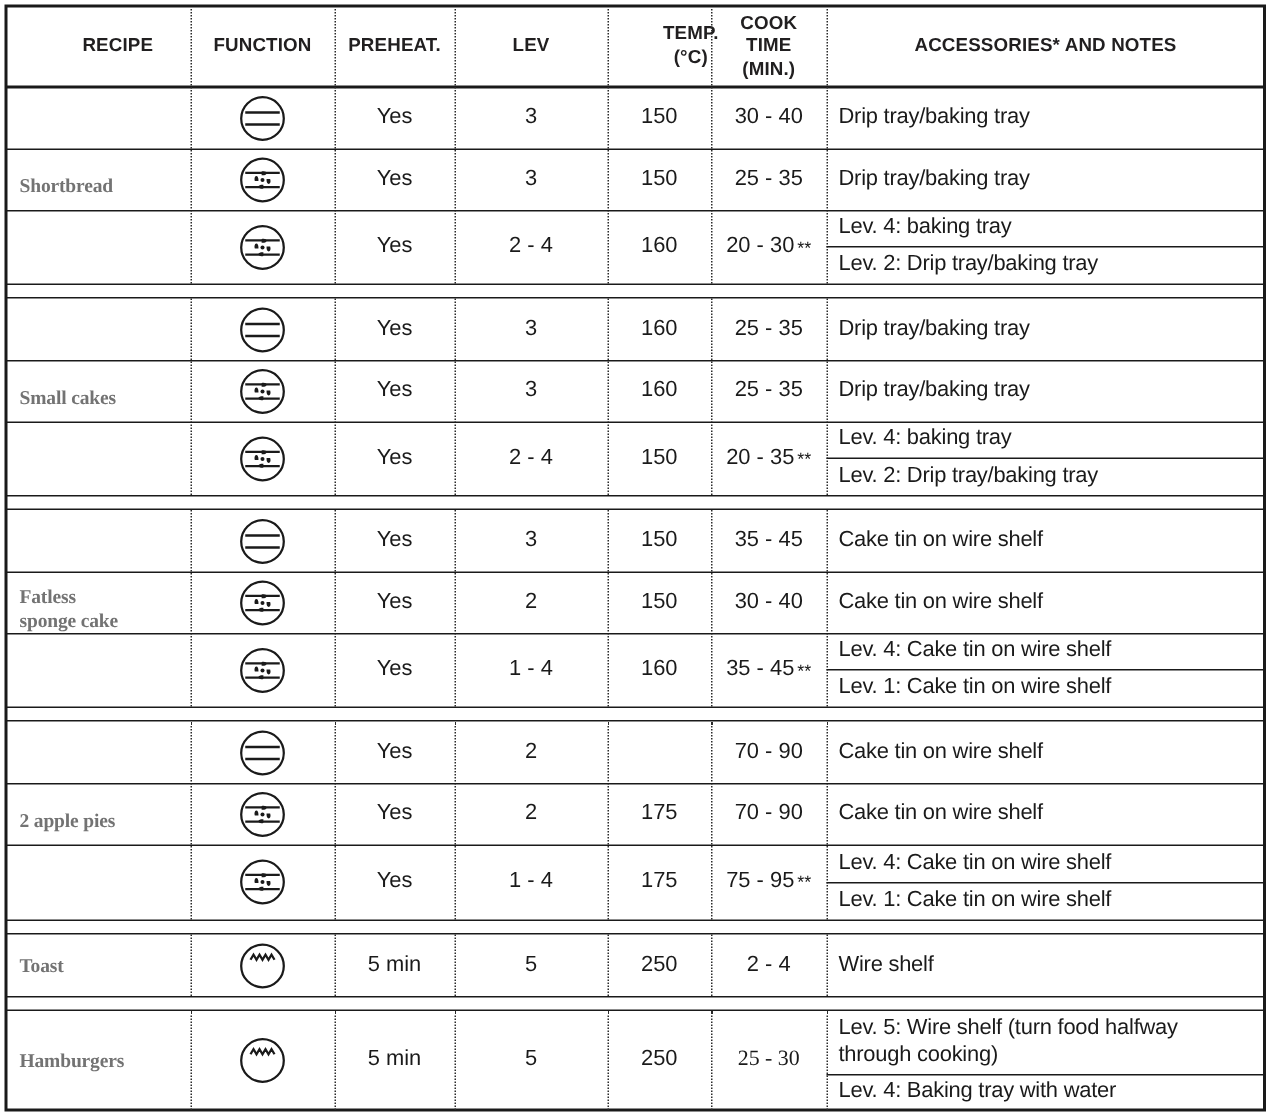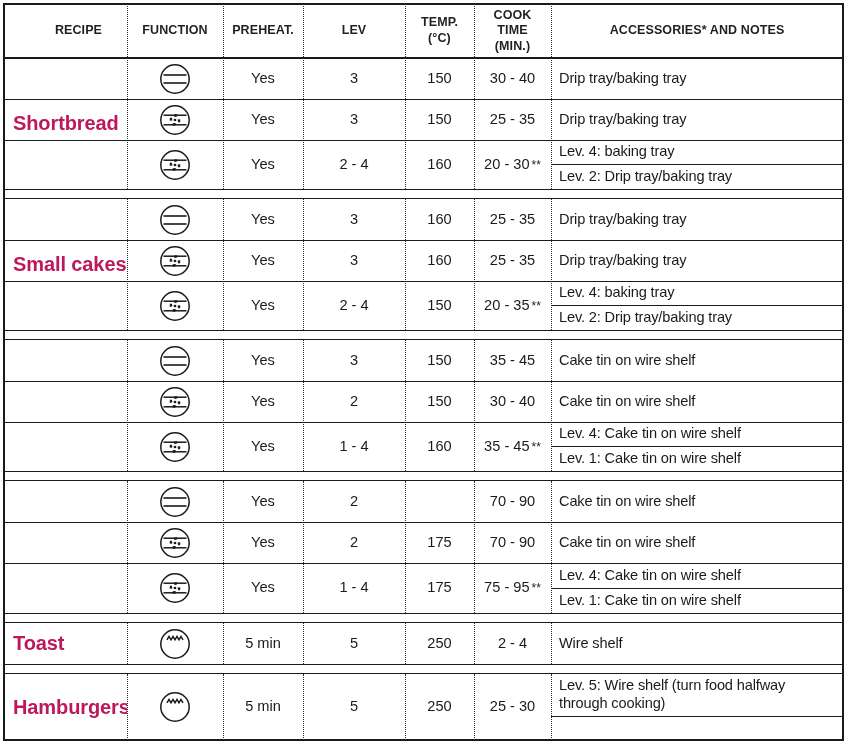--- a/index.html
+++ b/index.html
@@ -70,24 +70,25 @@
   }
   .hrule.thick { height: 2px; }
   .vrule-dot {
     position: absolute;
     width: 0;
     border-left: 1px dotted #2a2a2a;
   }
 
   
   .recipe {
-    font-size: 20px;
+    font-size: 13px;
     font-weight: bold;
-    color: #be185d;
+    color: #737373;
     letter-spacing: -0.1px;
+    font-family: Liberation Serif, serif;
   }
   .recipe .rn {
     display: block;
   }
 
   
   .note {
     font-size: 14.6px;
     letter-spacing: -0.15px;
   }
@@ -125,21 +126,21 @@
   </div>
   <div class="cell hdr" style="left:223px; top:5px; width:80px; height:52px;">
     <span>PREHEAT.</span>
   </div>
   <div class="cell hdr" style="left:127px; top:5px; width:96px; height:52px;">
     <span>FUNCTION</span>
   </div>
   <div class="cell hdr" style="left:303px; top:5px; width:102px; height:52px;">
     <span>LEV</span>
   </div>
-  <div class="cell hdr" style="left:405px; top:5px; width:69px; height:52px;">
+  <div class="cell hdr" style="left:426px; top:5px; width:69px; height:52px;">
     <span>TEMP.</span>
     <span>(°C)</span>
   </div>
   <div class="cell hdr" style="left:474px; top:5px; width:77px; height:52px;">
     <span>COOK</span>
     <span>TIME</span>
     <span>(MIN.)</span>
   </div>
   <div class="cell hdr" style="left:551px; top:5px; width:292px; height:52px;">
     <span>ACCESSORIES* AND NOTES</span>
@@ -367,20 +368,24 @@
       <span>Lev. 4: baking tray</span>
     </div>
   <div class="hrule" style="left:551px; top:305px; width:292px;"></div>
   <div class="cell left note" style="left:551px; top:305px; width:292px; height:25px;">
       <span>Lev. 2: Drip tray/baking tray</span>
     </div>
 
   <div class="hrule" style="left:4px; top:330px; width:839px;"></div>
   <div class="hrule" style="left:4px; top:339px; width:839px;"></div>
 
+  <div class="cell left recipe" style="left:5px; top:340px; width:122px; height:131px; flex-direction:column; align-items:flex-start; justify-content:center;">
+    <span class="rn">Fatless</span>
+    <span class="rn">sponge cake</span>
+  </div>
 
   <div class="vrule-dot" style="left:127px; top:340px; height:131px;"></div>
   <div class="vrule-dot" style="left:223px; top:340px; height:131px;"></div>
   <div class="vrule-dot" style="left:303px; top:340px; height:131px;"></div>
   <div class="vrule-dot" style="left:405px; top:340px; height:131px;"></div>
   <div class="vrule-dot" style="left:474px; top:340px; height:131px;"></div>
   <div class="vrule-dot" style="left:551px; top:340px; height:131px;"></div>
 
   <div class="cell" style="left:127px; top:340px; width:96px; height:41px;">
     <span class="icon-wrap">
@@ -474,20 +479,23 @@
       <span>Lev. 4: Cake tin on wire shelf</span>
     </div>
   <div class="hrule" style="left:551px; top:446px; width:292px;"></div>
   <div class="cell left note" style="left:551px; top:446px; width:292px; height:25px;">
       <span>Lev. 1: Cake tin on wire shelf</span>
     </div>
 
   <div class="hrule" style="left:4px; top:471px; width:839px;"></div>
   <div class="hrule" style="left:4px; top:480px; width:839px;"></div>
 
+  <div class="cell left recipe" style="left:5px; top:481px; width:122px; height:132px;">
+    <span class="rn">2 apple pies</span>
+  </div>
 
   <div class="vrule-dot" style="left:127px; top:481px; height:132px;"></div>
   <div class="vrule-dot" style="left:223px; top:481px; height:132px;"></div>
   <div class="vrule-dot" style="left:303px; top:481px; height:132px;"></div>
   <div class="vrule-dot" style="left:405px; top:481px; height:132px;"></div>
   <div class="vrule-dot" style="left:474px; top:481px; height:132px;"></div>
   <div class="vrule-dot" style="left:551px; top:481px; height:132px;"></div>
 
   <div class="cell" style="left:127px; top:481px; width:96px; height:41px;">
     <span class="icon-wrap">
@@ -644,20 +652,23 @@
   </div>
   <div class="cell val" style="left:223px; top:674px; width:80px; height:66px;">
       <span>5 min</span>
     </div>
   <div class="cell val" style="left:303px; top:674px; width:102px; height:66px;">
       <span>5</span>
     </div>
   <div class="cell val" style="left:405px; top:674px; width:69px; height:66px;">
       <span>250</span>
     </div>
-  <div class="cell val" style="left:474px; top:674px; width:77px; height:66px;">
+  <div class="cell val" style="left:474px; top:674px; width:77px; height:66px;font-family:Liberation Serif, serif;">
       <span>25 - 30</span>
     </div>
   <div class="cell left note" style="left:551px; top:674px; width:292px; height:42px; padding-right:8px;">
       <span>Lev. 5: Wire shelf (turn food halfway through cooking)</span>
     </div>
   <div class="hrule" style="left:551px; top:716px; width:292px;"></div>
+  <div class="cell left note" style="left:551px; top:716px; width:292px; height:24px;">
+      <span>Lev. 4: Baking tray with water</span>
+    </div>
 </div>
 
 </body></html>

